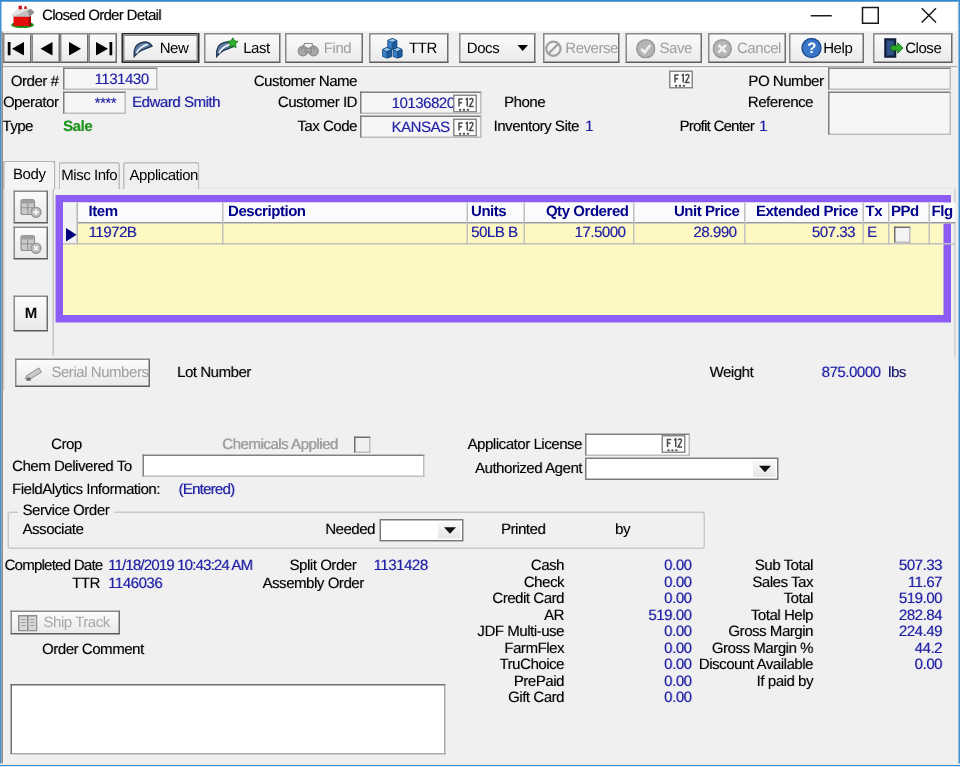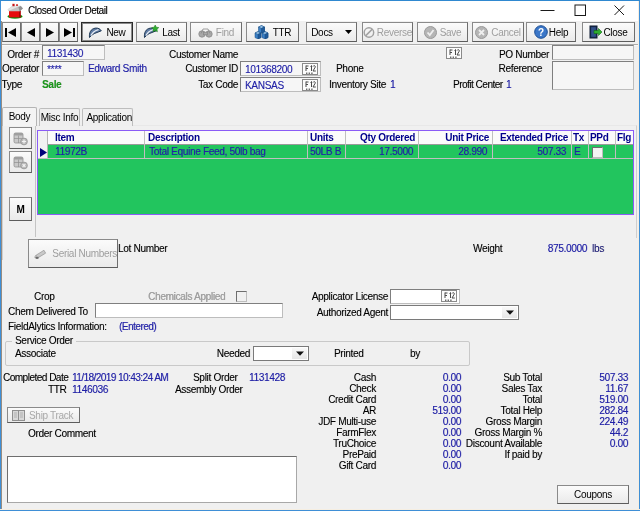--- a/index.html
+++ b/index.html
@@ -3,21 +3,21 @@
 *{margin:0;padding:0;box-sizing:border-box}
 html,body{width:640px;height:511px;overflow:hidden;background:#f0f0f0;font-family:"Liberation Sans",sans-serif;font-size:10px;letter-spacing:-0.3px;color:#000}
 #win{position:relative;width:640px;height:511px;background:#f0f0f0;overflow:hidden}
 .abs{position:absolute}
 .lbl{position:absolute;font-size:10px;white-space:nowrap;line-height:12px;text-shadow:0.45px 0 0 rgba(0,0,0,0.28)}
 .r{text-align:right}
 .blue{color:#2020a6;text-shadow:0.45px 0 0 rgba(32,32,166,0.4)}
 .navy{color:#00008b;font-weight:bold;text-shadow:none}
 .gray{color:#9e9e9e}
 .green{color:#189818;font-weight:bold}
-.tb{position:absolute;height:15px;background:#f6f6f6;border:1px solid;border-color:#7f7f7f #bdbdbd #bdbdbd #7f7f7f;font-size:10px;line-height:13px;padding:1px 0 0 4px;white-space:nowrap;overflow:hidden;text-shadow:0.45px 0 0 rgba(37,37,173,0.3)}
+.tb{position:absolute;height:15px;background:#f6f6f6;border:1px solid;border-color:#7f7f7f #bdbdbd #bdbdbd #7f7f7f;font-size:10px;line-height:13px;padding:1px 0 0 20px;white-space:nowrap;overflow:hidden;text-shadow:0.45px 0 0 rgba(37,37,173,0.3)}
 .btn{position:absolute;background:linear-gradient(#fbfbfb,#eaeaea);border:1px solid #8a8a8a;border-bottom-color:#5c5c5c;border-right-color:#6e6e6e;font-size:10px;display:flex;align-items:center;justify-content:center;white-space:nowrap}
 .f12{position:absolute;width:16px;height:12px;background:#fcfcfc;border:1px solid #8a8a8a;display:flex;align-items:center;justify-content:center}
 .cb{position:absolute;width:11px;height:11px;background:#f3f3f3;border:1px solid;border-color:#6e6e6e #bdbdbd #bdbdbd #6e6e6e}
 .combo{position:absolute;background:#fff;border:1px solid #7a7a7a}
 .combo .ar{position:absolute;top:1px;right:1px;bottom:1px;width:15px;background:linear-gradient(#f9f9f9,#e6e6e6);display:flex;align-items:center;justify-content:center}
 svg{display:block}
 </style></head><body>
 <div id="win">
 
   <div class="abs" style="left:0;top:0;width:640px;height:21px;background:#fff;border-top:1px solid #2f88d0"></div>
@@ -257,21 +257,21 @@
           <rect x="1" y="2" width="9" height="2.6" rx="1.2" fill="#9f9f9f"></rect>
           <line x1="1" y1="7.5" x2="10" y2="7.5" stroke="#8f8f8f" stroke-width="0.7"></line>
           <line x1="5.5" y1="4.6" x2="5.5" y2="12" stroke="#8f8f8f" stroke-width="0.7"></line>
           <circle cx="11" cy="10.5" r="3.4" fill="#b9b9b9" stroke="#8f8f8f" stroke-width="0.7"></circle>
           <path d="M9.6 9.1 L12.4 11.9 M12.4 9.1 L9.6 11.9" stroke="#f2f2f2" stroke-width="1.2"></path>
         </g>
       </svg>
   </div>
   <div class="btn" style="left:9px;top:197px;width:23px;height:24px;font-weight:bold">M</div>
 
-  <div class="abs" style="left:37px;top:130px;width:597px;height:85px;background:#22c55e;border:1px solid #8b5cf6">
+  <div class="abs" style="left:37px;top:130px;width:597px;height:85px;background:#fef9c3;border:5px solid #8b5cf6">
 
     <div class="abs" style="left:0;top:0;width:595px;height:14px;background:#fbfbfb;border-bottom:1px solid #9a9a9a"></div>
 
     <div class="abs" style="left:0;top:0;width:10px;height:28px;background:#f2f2f2;border-right:1px solid #b5b5b5"></div>
     <svg class="abs" style="left:2px;top:17px" width="7" height="9" viewBox="0 0 7 9">
         <polygon points="0,0 7,4.5 0,9" fill="#00007a"></polygon>
       </svg>
 
     <div class="abs" style="left:106px;top:0;width:1px;height:28px;background:#c0c0c0"></div>
     <div class="abs" style="left:269px;top:0;width:1px;height:28px;background:#c0c0c0"></div>
@@ -287,31 +287,30 @@
     <div class="lbl navy" style="left:110px;top:1px">Description</div>
     <div class="lbl navy" style="left:272px;top:1px">Units</div>
     <div class="lbl navy r" style="left:309px;top:1px;width:68px">Qty Ordered</div>
     <div class="lbl navy r" style="left:383px;top:1px;width:68px">Unit Price</div>
     <div class="lbl navy r" style="left:457px;top:1px;width:73px">Extended Price</div>
     <div class="lbl navy" style="left:535px;top:1px">Tx</div>
     <div class="lbl navy" style="left:552px;top:1px">PPd</div>
     <div class="lbl navy" style="left:579px;top:1px">Flg</div>
 
     <div class="lbl blue" style="left:17px;top:15px">11972B</div>
-    <div class="lbl blue" style="left:111px;top:15px">Total Equine Feed, 50lb bag</div>
     <div class="lbl blue" style="left:272px;top:15px">50LB B</div>
     <div class="lbl blue r" style="left:309px;top:15px;width:66px">17.5000</div>
     <div class="lbl blue r" style="left:383px;top:15px;width:66px">28.990</div>
     <div class="lbl blue r" style="left:457px;top:15px;width:71px">507.33</div>
     <div class="lbl blue" style="left:536px;top:15px">E</div>
     <div class="cb" style="left:554px;top:16px;background:#f4f4f4"></div>
   </div>
 
   <div class="abs" style="left:3px;top:238px;width:634px;height:22px;background:#f0f0f0"></div>
-  <div class="btn" style="left:28px;top:239px;width:90px;height:29px;color:#9e9e9e;justify-content:flex-end;padding-left:5px">
+  <div class="btn" style="left:10px;top:239px;width:90px;height:19px;color:#9e9e9e;justify-content:flex-end;padding-left:5px">
     <svg width="16" height="12" viewBox="0 0 16 12" style="margin-right:5px">
         <path d="M1 10 L4 11 L14 5 L12 1.5 L2.5 7.5 Z" fill="#c9c9c9" stroke="#909090" stroke-width="0.8"></path>
         <path d="M1 10 L2.5 7.5 L4 11 Z" fill="#efefef" stroke="#909090" stroke-width="0.6"></path>
         <rect x="2" y="9.4" width="3.4" height="2.4" fill="#6b6b6b"></rect>
       </svg>
       <span>Serial Numbers</span>
   </div>
   <div class="lbl" style="left:118px;top:243px">Lot Number</div>
   <div class="lbl" style="left:473px;top:243px">Weight</div>
   <div class="lbl blue r" style="left:520px;top:243px;width:67px">875.0000</div>
@@ -412,23 +411,20 @@
   <div class="lbl r" style="left:442px;top:405px;width:100px">Total Help</div>
     <div class="lbl blue r" style="left:568px;top:405px;width:60px">282.84</div>
   <div class="lbl r" style="left:442px;top:416px;width:100px">Gross Margin</div>
     <div class="lbl blue r" style="left:568px;top:416px;width:60px">224.49</div>
   <div class="lbl r" style="left:442px;top:427px;width:100px">Gross Margin %</div>
     <div class="lbl blue r" style="left:568px;top:427px;width:60px">44.2</div>
   <div class="lbl r" style="left:442px;top:438px;width:100px">Discount Available</div>
     <div class="lbl blue r" style="left:568px;top:438px;width:60px">0.00</div>
   <div class="lbl r" style="left:442px;top:449px;width:100px">If paid by</div>
 
-  <div class="btn" style="left:557px;top:485px;width:72px;height:19px">
-      <span>Coupons</span>
-    </div>
 
   <div class="abs" style="left:0;top:0;width:1.4px;height:511px;background:#3f8fd6"></div>
   <div class="abs" style="left:1.4px;top:21px;width:1px;height:488px;background:#968c82"></div>
   <div class="abs" style="left:637.6px;top:0;width:1px;height:511px;background:#f6eee1"></div>
   <div class="abs" style="left:638.6px;top:0;width:1.4px;height:511px;background:#3f8fd6"></div>
   <div class="abs" style="left:0;top:508.6px;width:640px;height:1px;background:#f6eee1"></div>
   <div class="abs" style="left:0;top:509.6px;width:640px;height:1.4px;background:#3f8fd6"></div>
   <div class="abs" style="left:0;top:0;width:640px;height:1px;background:#2f88d0"></div>
 </div>
 

